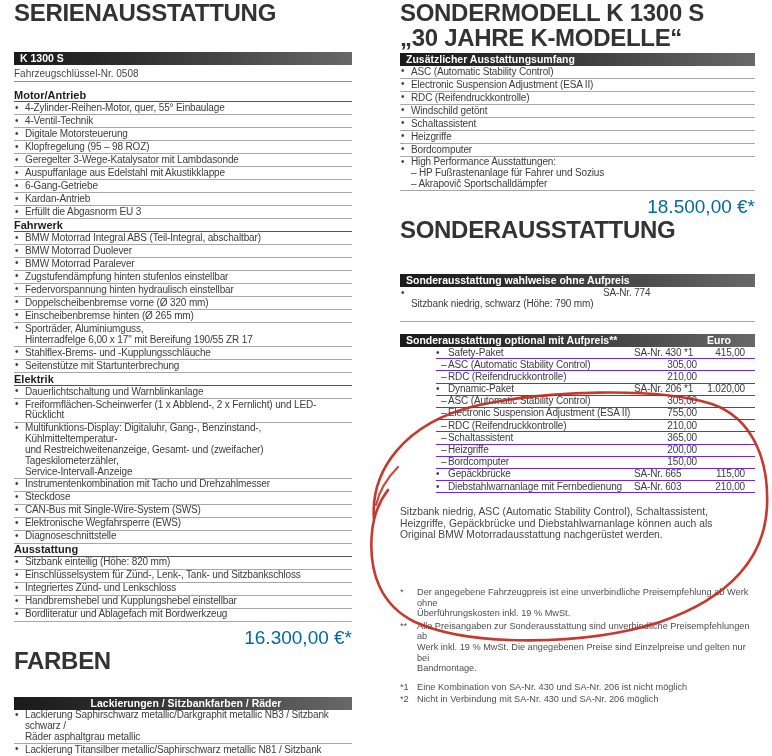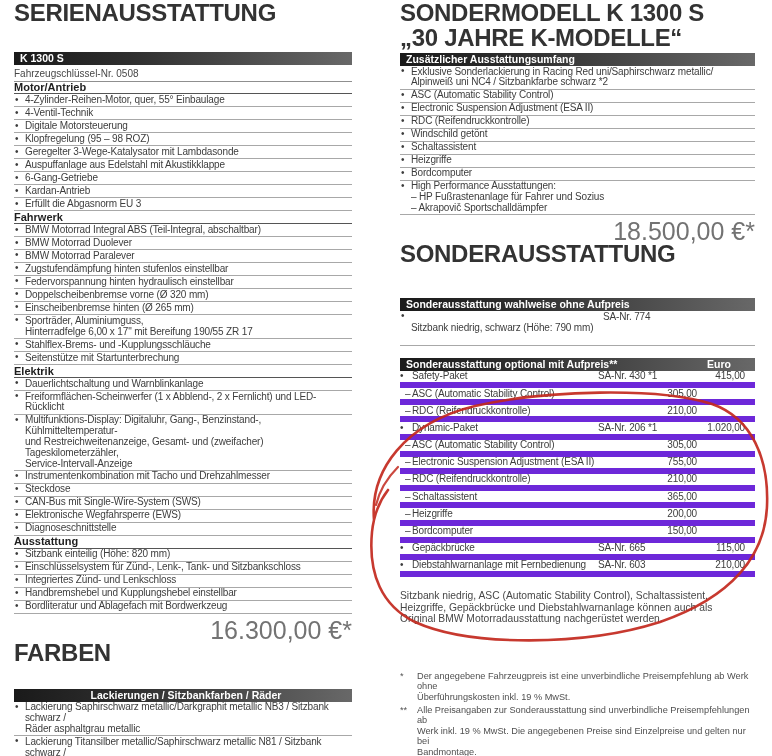--- a/index.html
+++ b/index.html
@@ -19,49 +19,50 @@
 
   .bar {
     height:13px; line-height:13px; background:linear-gradient(90deg,#1a1a1a 0%, #2f2f2f 35%, #686868 100%);
     color:#ffffff; font-size:10.5px; font-weight:bold; padding:0 0 0 6px;
     display:flex; justify-content:space-between; box-sizing:border-box;
   }
   .bar .eur-h { padding-right:24px; }
 
   .vkey {
     font-size:10px; line-height:11px; padding:2.5px 0 2px 0;
-    border-bottom:1px solid #8f8f8f; color:#474747; margin-bottom:0;
+    border-bottom:1px solid #8f8f8f; color:#474747; margin-bottom:8px;
   }
 
   .sec-name {
     font-size:11px; font-weight:bold; color:#1e1e1e;
     line-height:10.8px; padding:0.6px 0 0.6px 0; border-bottom:1px solid #555555;
   }
   .item {
     position:relative; font-size:10px; letter-spacing:-0.15px; color:#3d3d3d;
     line-height:10.8px; padding:0.6px 0 0.6px 11px;
     border-bottom:1px solid #a8a8a8; white-space:pre-line;
   }
   .item::before { content:"•"; position:absolute; left:1px; top:0.2px; }
 
-  .price { text-align:right; font-size:25px; color:#737373; margin-top:6px; line-height:20px; }
+  .price { text-align:right; font-size:19px; color:#0369a1; margin-top:6px; line-height:20px; }
 
   .farben-h1 { margin-top:16px; }
   .bar-farben { margin-top:24px;justify-content:center; }
 
   .h1-sonder { margin-top:60px; }
   .bar-ohne  { margin-top:32px; }
   .bar-euro  { margin-top:12px; }
 
   .sa-abs  { position:absolute; left:203px; top:0.6px; white-space:nowrap; }
 
   .prow {
     position:relative; font-size:10px; letter-spacing:-0.15px; color:#3d3d3d;
-    line-height:10.3px; padding:0.5px 0 0.4px 0; border-bottom:6px solid #6d28d9;
+    line-height:10.3px; padding:0.5px 0 0.4px 0; border-bottom:1px solid #6d28d9;
     white-space:nowrap;
+    margin-left:36px;
   }
   .prow .b   { display:inline-block; width:12px; box-sizing:border-box; }
   .prow.sub .b { padding-left:5px; }
   .prow .sa  { position:absolute; left:198px; top:0.5px; }
   .prow .mid { position:absolute; right:58px; top:0.5px; }
   .prow .eur { position:absolute; right:10px; top:0.5px; }
 
   .note { margin-top:13px; font-size:10.3px; line-height:11.6px; color:#474747; white-space:pre-line; width:330px; }
 
   .footnotes { margin-top:46px; font-size:9.2px; line-height:10.6px; color:#4f4f4f; }
@@ -150,22 +151,20 @@
 
   <div class="col col-right">
     <h1 class="h1 h1-top">
       <span style="display:block">SONDERMODELL K 1300 S</span>
       <span style="display:block">„30 JAHRE K-MODELLE“</span>
     </h1>
 
     <div class="bar" style="margin-top:3px;">
       <span>Zusätzlicher Ausstattungsumfang</span>
     </div>
-    <div class="item">Exklusive Sonderlackierung in Racing Red uni/Saphirschwarz metallic/
-Alpinweiß uni NC4 / Sitzbankfarbe schwarz *2</div>
     <div class="item">ASC (Automatic Stability Control)</div>
     <div class="item">Electronic Suspension Adjustment (ESA II)</div>
     <div class="item">RDC (Reifendruckkontrolle)</div>
     <div class="item">Windschild getönt</div>
     <div class="item">Schaltassistent</div>
     <div class="item">Heizgriffe</div>
     <div class="item">Bordcomputer</div>
     <div class="item">High Performance Ausstattungen:
 – HP Fußrastenanlage für Fahrer und Sozius
 – Akrapovič Sportschalldämpfer</div>

